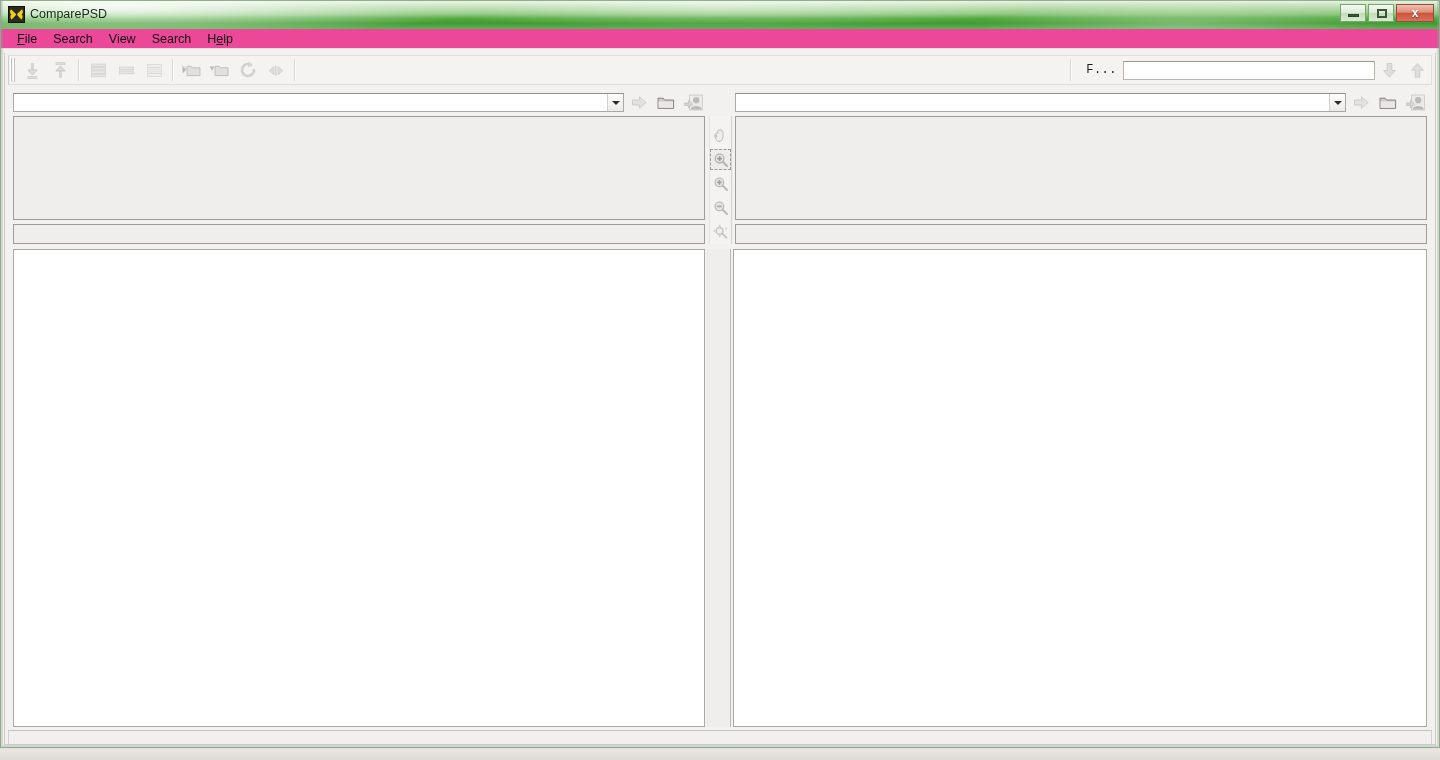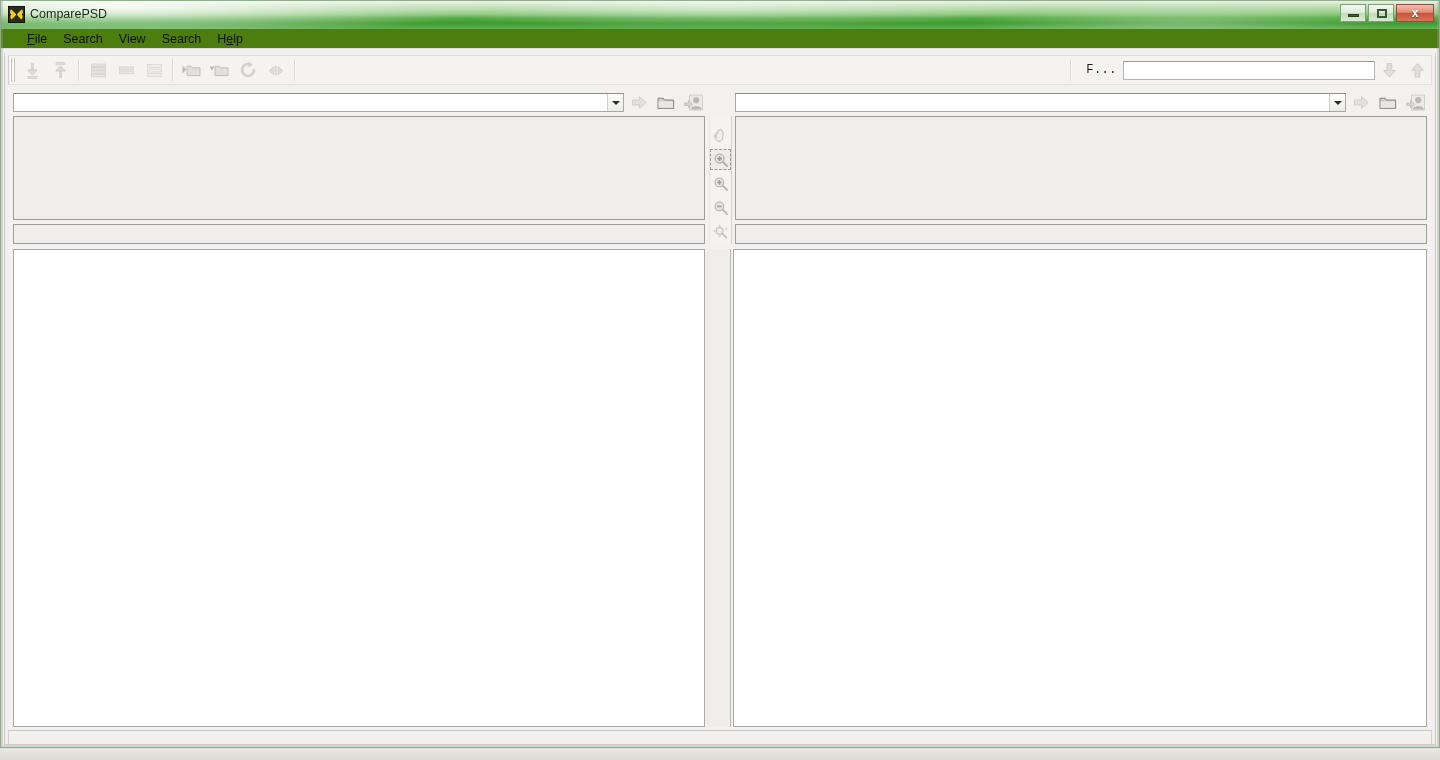--- a/index.html
+++ b/index.html
@@ -118,26 +118,26 @@
     color: #fff; font-size: 12px; font-weight: bold;
     display: flex; align-items: center; justify-content: center;
     text-shadow: 0 1px 1px rgba(0,0,0,.45);
   }
 
   
   .menubar {
     position: absolute;
     left: 1px; top: 29px;
     width: 1438px; height: 20px;
-    background: #4d7c0f;
+    background: #ec4899;
     border-bottom: 1px solid #dededa;
     box-sizing: border-box;
     display: flex;
     align-items: center;
-    padding-left: 18px;
+    padding-left: 8px;
   }
   .menu-item {
     font-size: 12.5px;
     color: #101010;
     padding: 1px 8px;
     cursor: default;
     white-space: nowrap;
   }
   .menu-item u { text-decoration: underline; }
 

